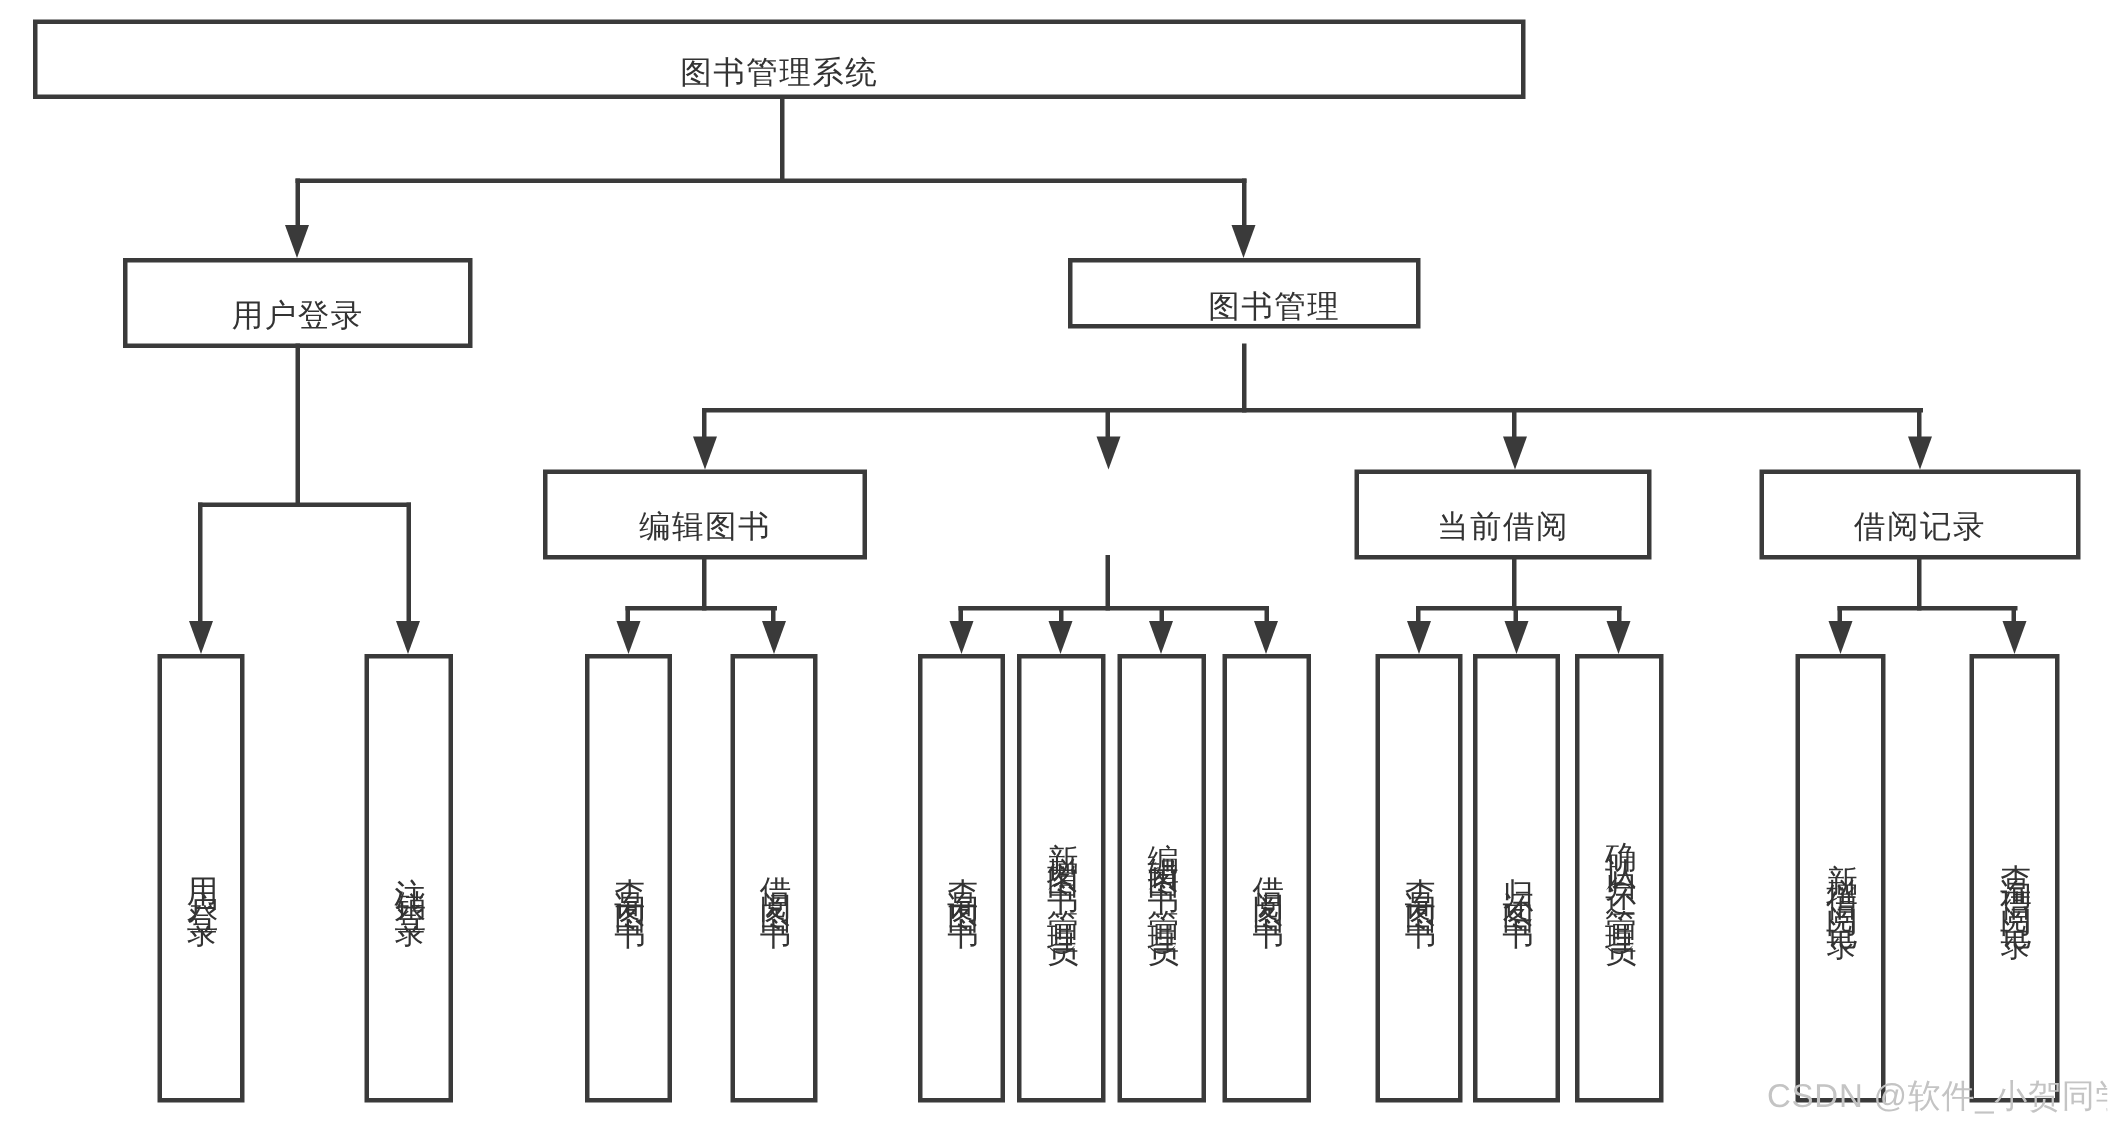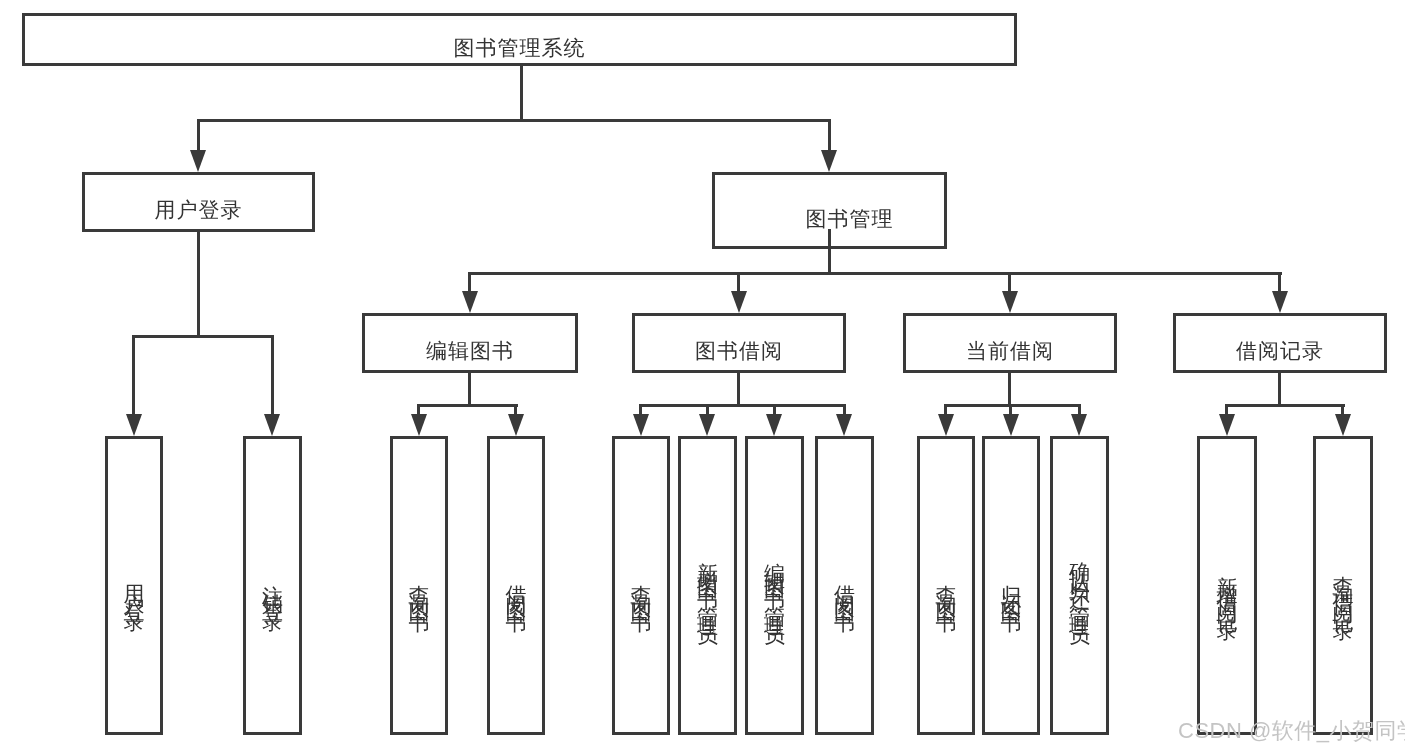--- a/index.html
+++ b/index.html
@@ -44,31 +44,28 @@
 
 <div id="canvas">
 
   <div class="box" style="left:22px;top:13px;width:995px;height:53px;">
     <span class="hlabel">图书管理系统</span>
   </div>
 
   <div class="box" style="left:82px;top:172px;width:233px;height:60px;">
     <span class="hlabel">用户登录</span>
   </div>
-  <div class="box" style="left:712px;top:172px;width:235px;height:77px;padding-left:40px;">
+  <div class="box" style="left:712px;top:172px;width:235px;height:47px;padding-left:40px;">
     <span class="hlabel">图书管理</span>
   </div>
 
   <div class="box" style="left:362px;top:313px;width:216px;height:60px;">
     <span class="hlabel">编辑图书</span>
   </div>
-  <div class="box" style="left:632px;top:313px;width:214px;height:60px;">
-    <span class="hlabel">图书借阅</span>
-  </div>
-  <div class="box" style="left:903px;top:313px;width:214px;height:60px;">
+  <div class="box" style="left:903px;top:313px;width:198px;height:60px;">
     <span class="hlabel">当前借阅</span>
   </div>
   <div class="box" style="left:1173px;top:313px;width:214px;height:60px;">
     <span class="hlabel">借阅记录</span>
   </div>
 
   <div class="box leaf" style="left:105px;width:58px;">
     <span class="vtext">用户登录</span>
   </div>
   <div class="box leaf" style="left:243px;width:59px;">

